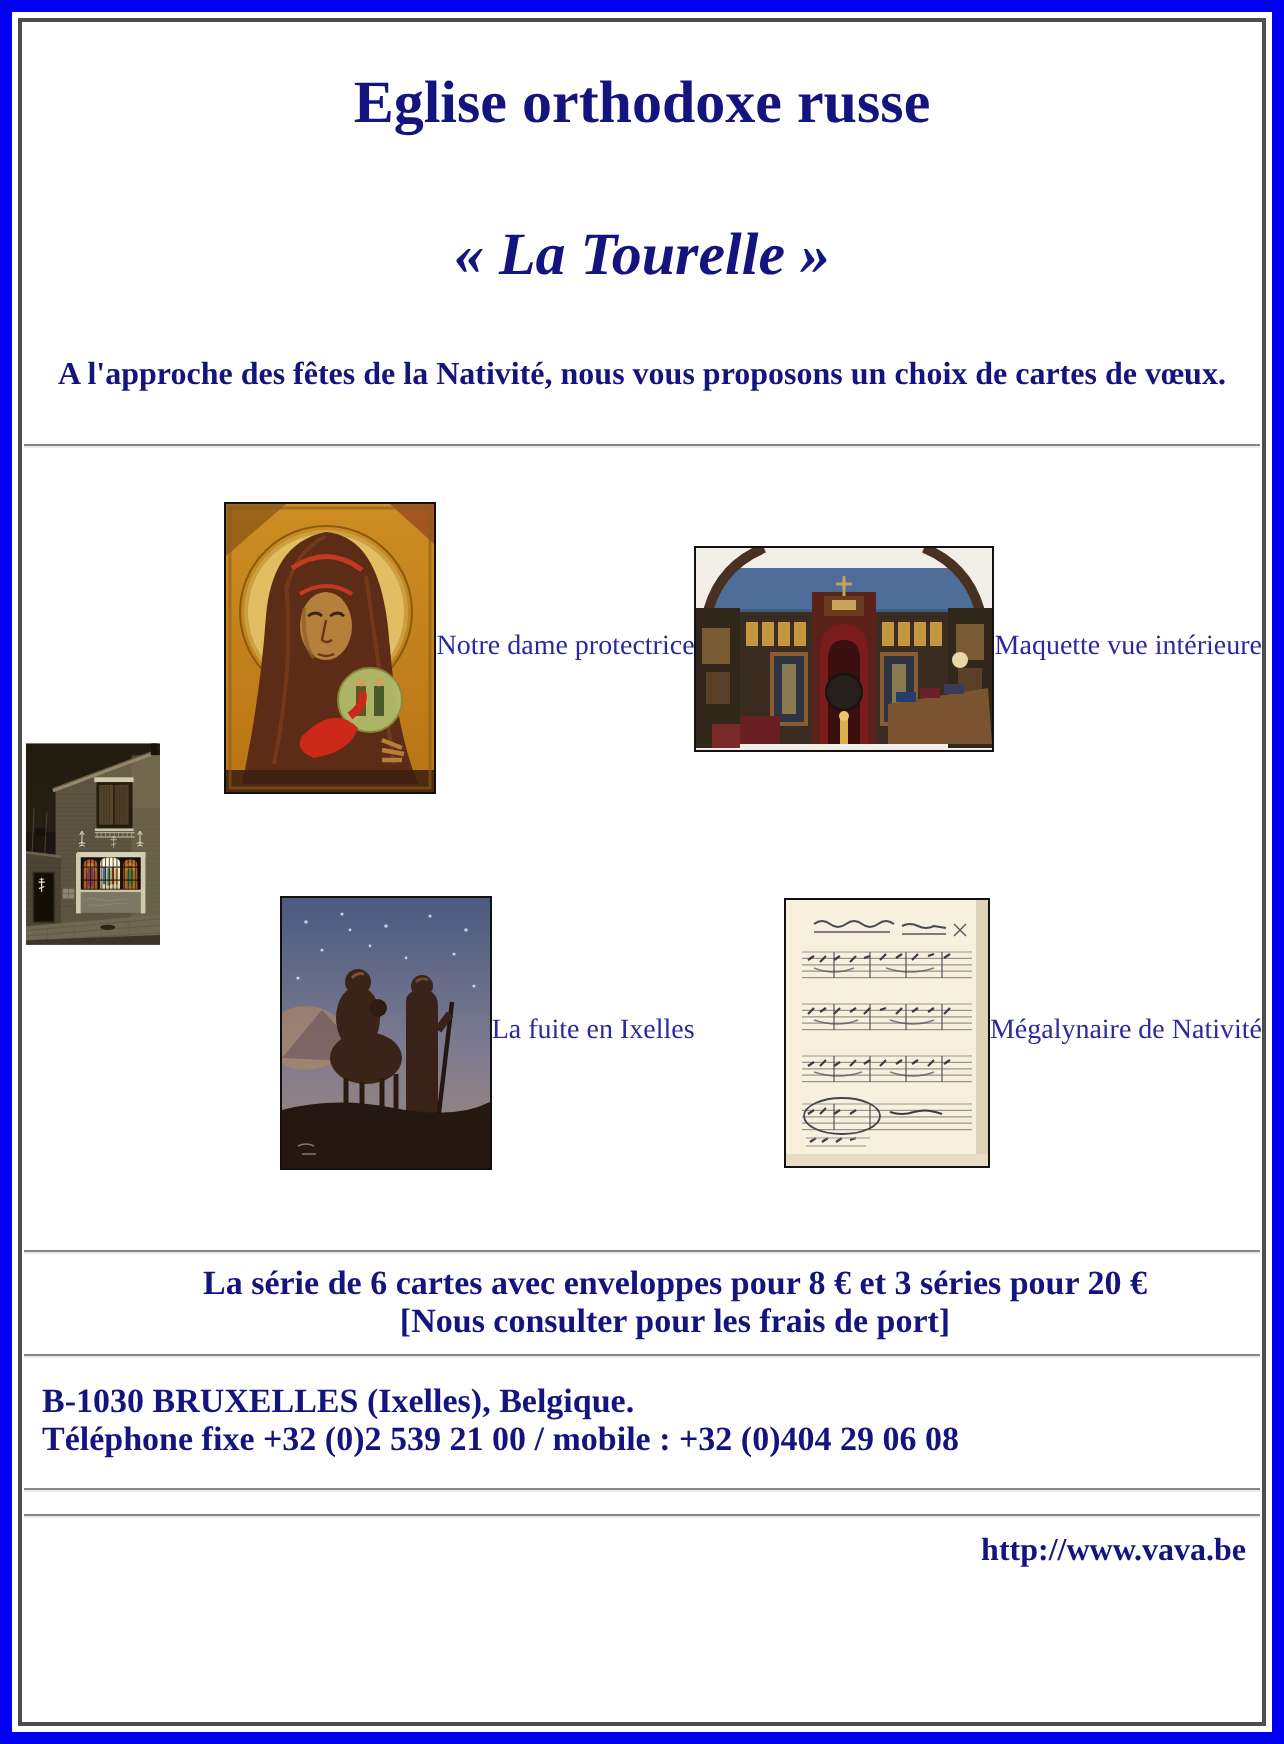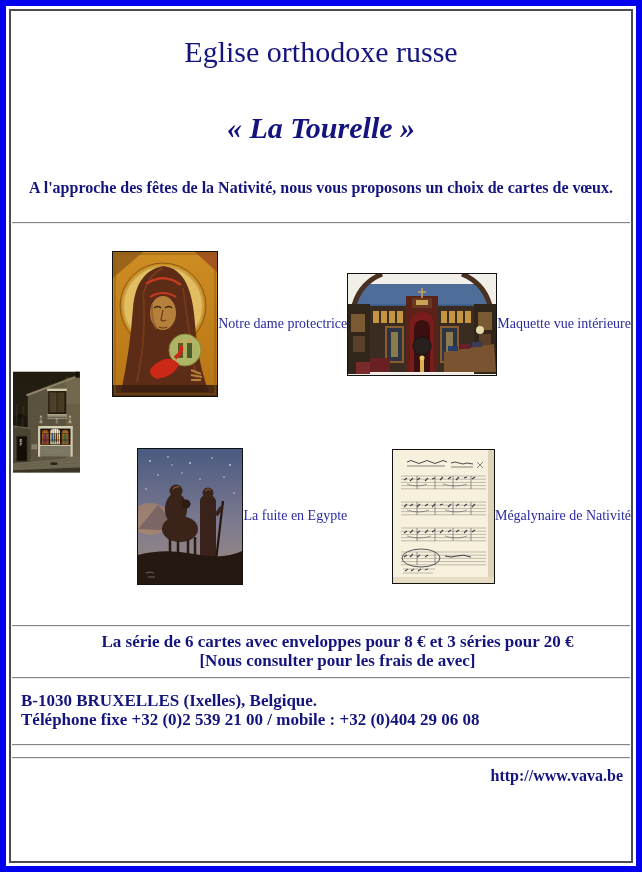--- a/index.html
+++ b/index.html
@@ -15,21 +15,21 @@
   }
   .inner{
     position:absolute;top:3px;left:3px;right:3px;bottom:3px;
     border:2px solid #4d4d4d;
     overflow:hidden;
     background:#ffffff;
   }
   .title{
     margin:24px 0 0;
     text-align:center;
-    font-size:30px;line-height:34px;font-weight:normal;
+    font-size:30px;line-height:34px;font-weight:bold;
   }
   .subtitle{
     margin:42px 0 0;
     text-align:center;
     font-size:30px;line-height:34px;font-weight:bold;font-style:italic;
   }
   .intro{
     margin:33px 8px 0;
     text-align:center;
     font-size:16px;line-height:19px;font-weight:bold;
@@ -323,21 +323,21 @@
           <circle cx="48" cy="55" r="4.5" fill="#2e1c12"></circle>
           <path d="M32 90 V114 M40 92 V116 M50 90 V112 M57 88 V110" stroke="#2a1a10" stroke-width="2.5"></path>
           <path d="M62 112 V52 Q62 46 70 46 Q78 46 78 54 V112 Z" fill="#38221a"></path>
           <circle cx="70" cy="44" r="5.5" fill="#3a241a"></circle>
           <path d="M67 42 a5 5 0 0 1 6 -1" stroke="#6a4a32" stroke-width="1.4" fill="none"></path>
           <path d="M85 52 L77 120" stroke="#241610" stroke-width="2.2"></path>
           <path d="M78 66 L84 58" stroke="#38221a" stroke-width="4"></path>
           <path d="M0 106 Q26 99 56 105 T104 102 L104 135 L0 135 Z" fill="#241810"></path>
           <path d="M8 124 q4 -2 8 0 M10 128 h7" stroke="#b0a090" stroke-width="0.8" fill="none" opacity="0.7"></path>
         </svg>
-      <div class="card-caption">La fuite en Egypte</div>
+      <div class="card-caption">La fuite en Ixelles</div>
         </div>
 
       <div class="card-cell row2">
         <svg class="card-img" width="101" height="133" viewBox="0 0 101 133" xmlns="http://www.w3.org/2000/svg">
           <rect width="101" height="133" fill="#f6f0dc"></rect>
           <rect x="95" y="0" width="6" height="133" fill="#ddd4b8"></rect>
           <rect x="0" y="127" width="101" height="6" fill="#e6ddc4"></rect>
           <path d="M14 12 q4 -3 8 0 q4 3 8 0 q4 -3 8 0 q4 3 8 0 q4 -3 8 0 M58 13 q4 -2 8 0 q4 2 8 0 l6 1" stroke="#4a4a55" stroke-width="1" fill="none"></path>
           <path d="M14 16 H52 M58 17 H80 M84 12 l6 6 M90 12 l-6 6" stroke="#55555f" stroke-width="0.7" fill="none"></path>
           <g stroke="#9a948a" stroke-width="0.6">
@@ -367,21 +367,21 @@
       <div class="card-caption">Mégalynaire de Nativité</div>
         </div>
 
     </div>
   </div>
 
   <div class="rule r2"></div>
 
   <div class="price-block">
     <div>La série de 6 cartes avec enveloppes pour 8 € et 3 séries pour 20 €</div>
-    <div>[Nous consulter pour les frais de avec]</div>
+    <div>[Nous consulter pour les frais de port]</div>
   </div>
 
   <div class="rule r3"></div>
 
   <div class="contact-block">
     <div>B-1030 BRUXELLES (Ixelles), Belgique.</div>
     <div>Téléphone fixe +32 (0)2 539 21 00 / mobile : +32 (0)404 29 06 08</div>
   </div>
 
   <div class="rule r4"></div>

